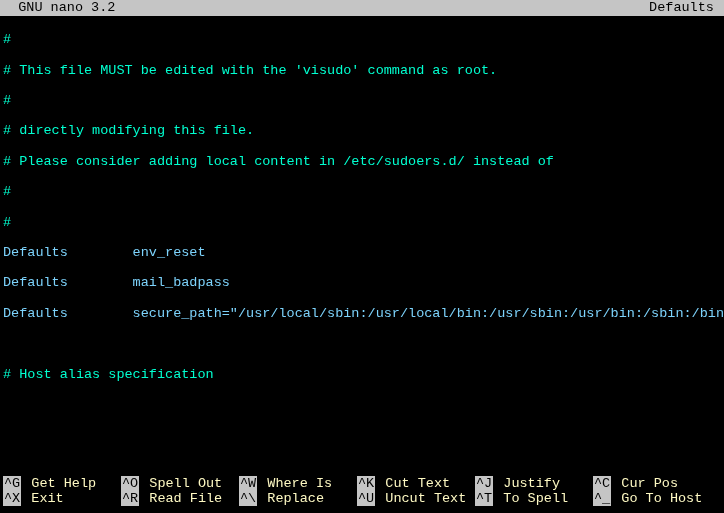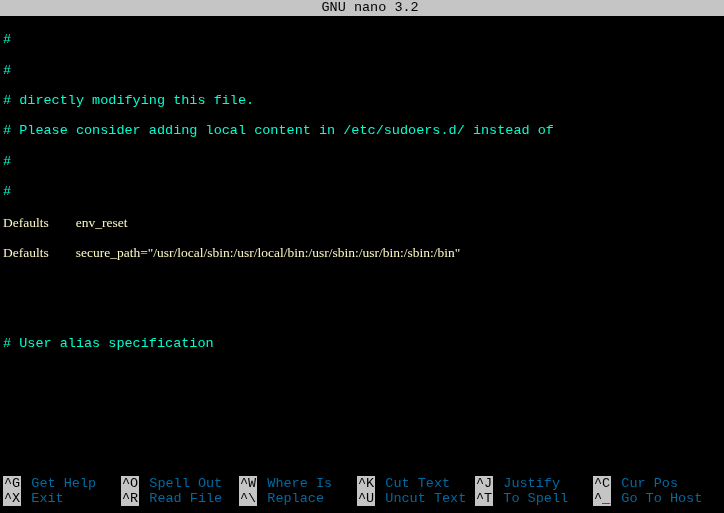--- a/index.html
+++ b/index.html
@@ -14,30 +14,29 @@
     color: #00ffd0;
   }
   .header {
     background: #c5c5c5;
     color: #000;
     display: flex;
     justify-content: space-between;
     padding: 0 2px;
     height: 16px;
     align-items: center;
-    flex-direction: column;
   }
   .header span { white-space: pre; }
   .editor {
     padding: 1px 3px 0 3px;
     white-space: pre;
     color: #00ffd0;
   }
   .line { height: 15.2px; }
-  .grey { color: #fef9c3; font-family: Liberation Serif, serif; }
+  .grey { color: #7dd3fc; }
   .shortcuts {
     position: absolute;
     bottom: 7px;
     left: 3px;
     right: 3px;
   }
   .shortcut-row {
     display: flex;
     gap: 0;
   }
@@ -45,45 +44,46 @@
     display: flex;
     white-space: pre;
     width: 118px;
   }
   .key {
     background: #c5c5c5;
     color: #000;
     padding: 0 1px;
   }
   .desc {
-    color: #0369a1;
+    color: #fef9c3;
     padding-left: 2px;
   }
 </style>
 </head>
 <body>
 
 <div class="header">
   <span>  GNU nano 3.2</span>
-  <span>/etc/sudoers.tmp</span>
   <span>Defaults </span>
 </div>
 
 <div class="editor">
 <div class="line">#</div>
+<div class="line"># This file MUST be edited with the 'visudo' command as root.</div>
 <div class="line">#</div>
 <div class="line"># directly modifying this file.</div>
 <div class="line"># Please consider adding local content in /etc/sudoers.d/ instead of</div>
 <div class="line">#</div>
 <div class="line">#</div>
 <div class="line grey">Defaults        env_reset</div>
+<div class="line grey">Defaults        mail_badpass</div>
 <div class="line grey">Defaults        secure_path="/usr/local/sbin:/usr/local/bin:/usr/sbin:/usr/bin:/sbin:/bin"</div>
 <div class="line">&nbsp;</div>
+<div class="line"># Host alias specification</div>
 <div class="line">&nbsp;</div>
-<div class="line"># User alias specification</div>
 <div class="line">&nbsp;</div>
 
 
 
 
 
 
 
 
 

